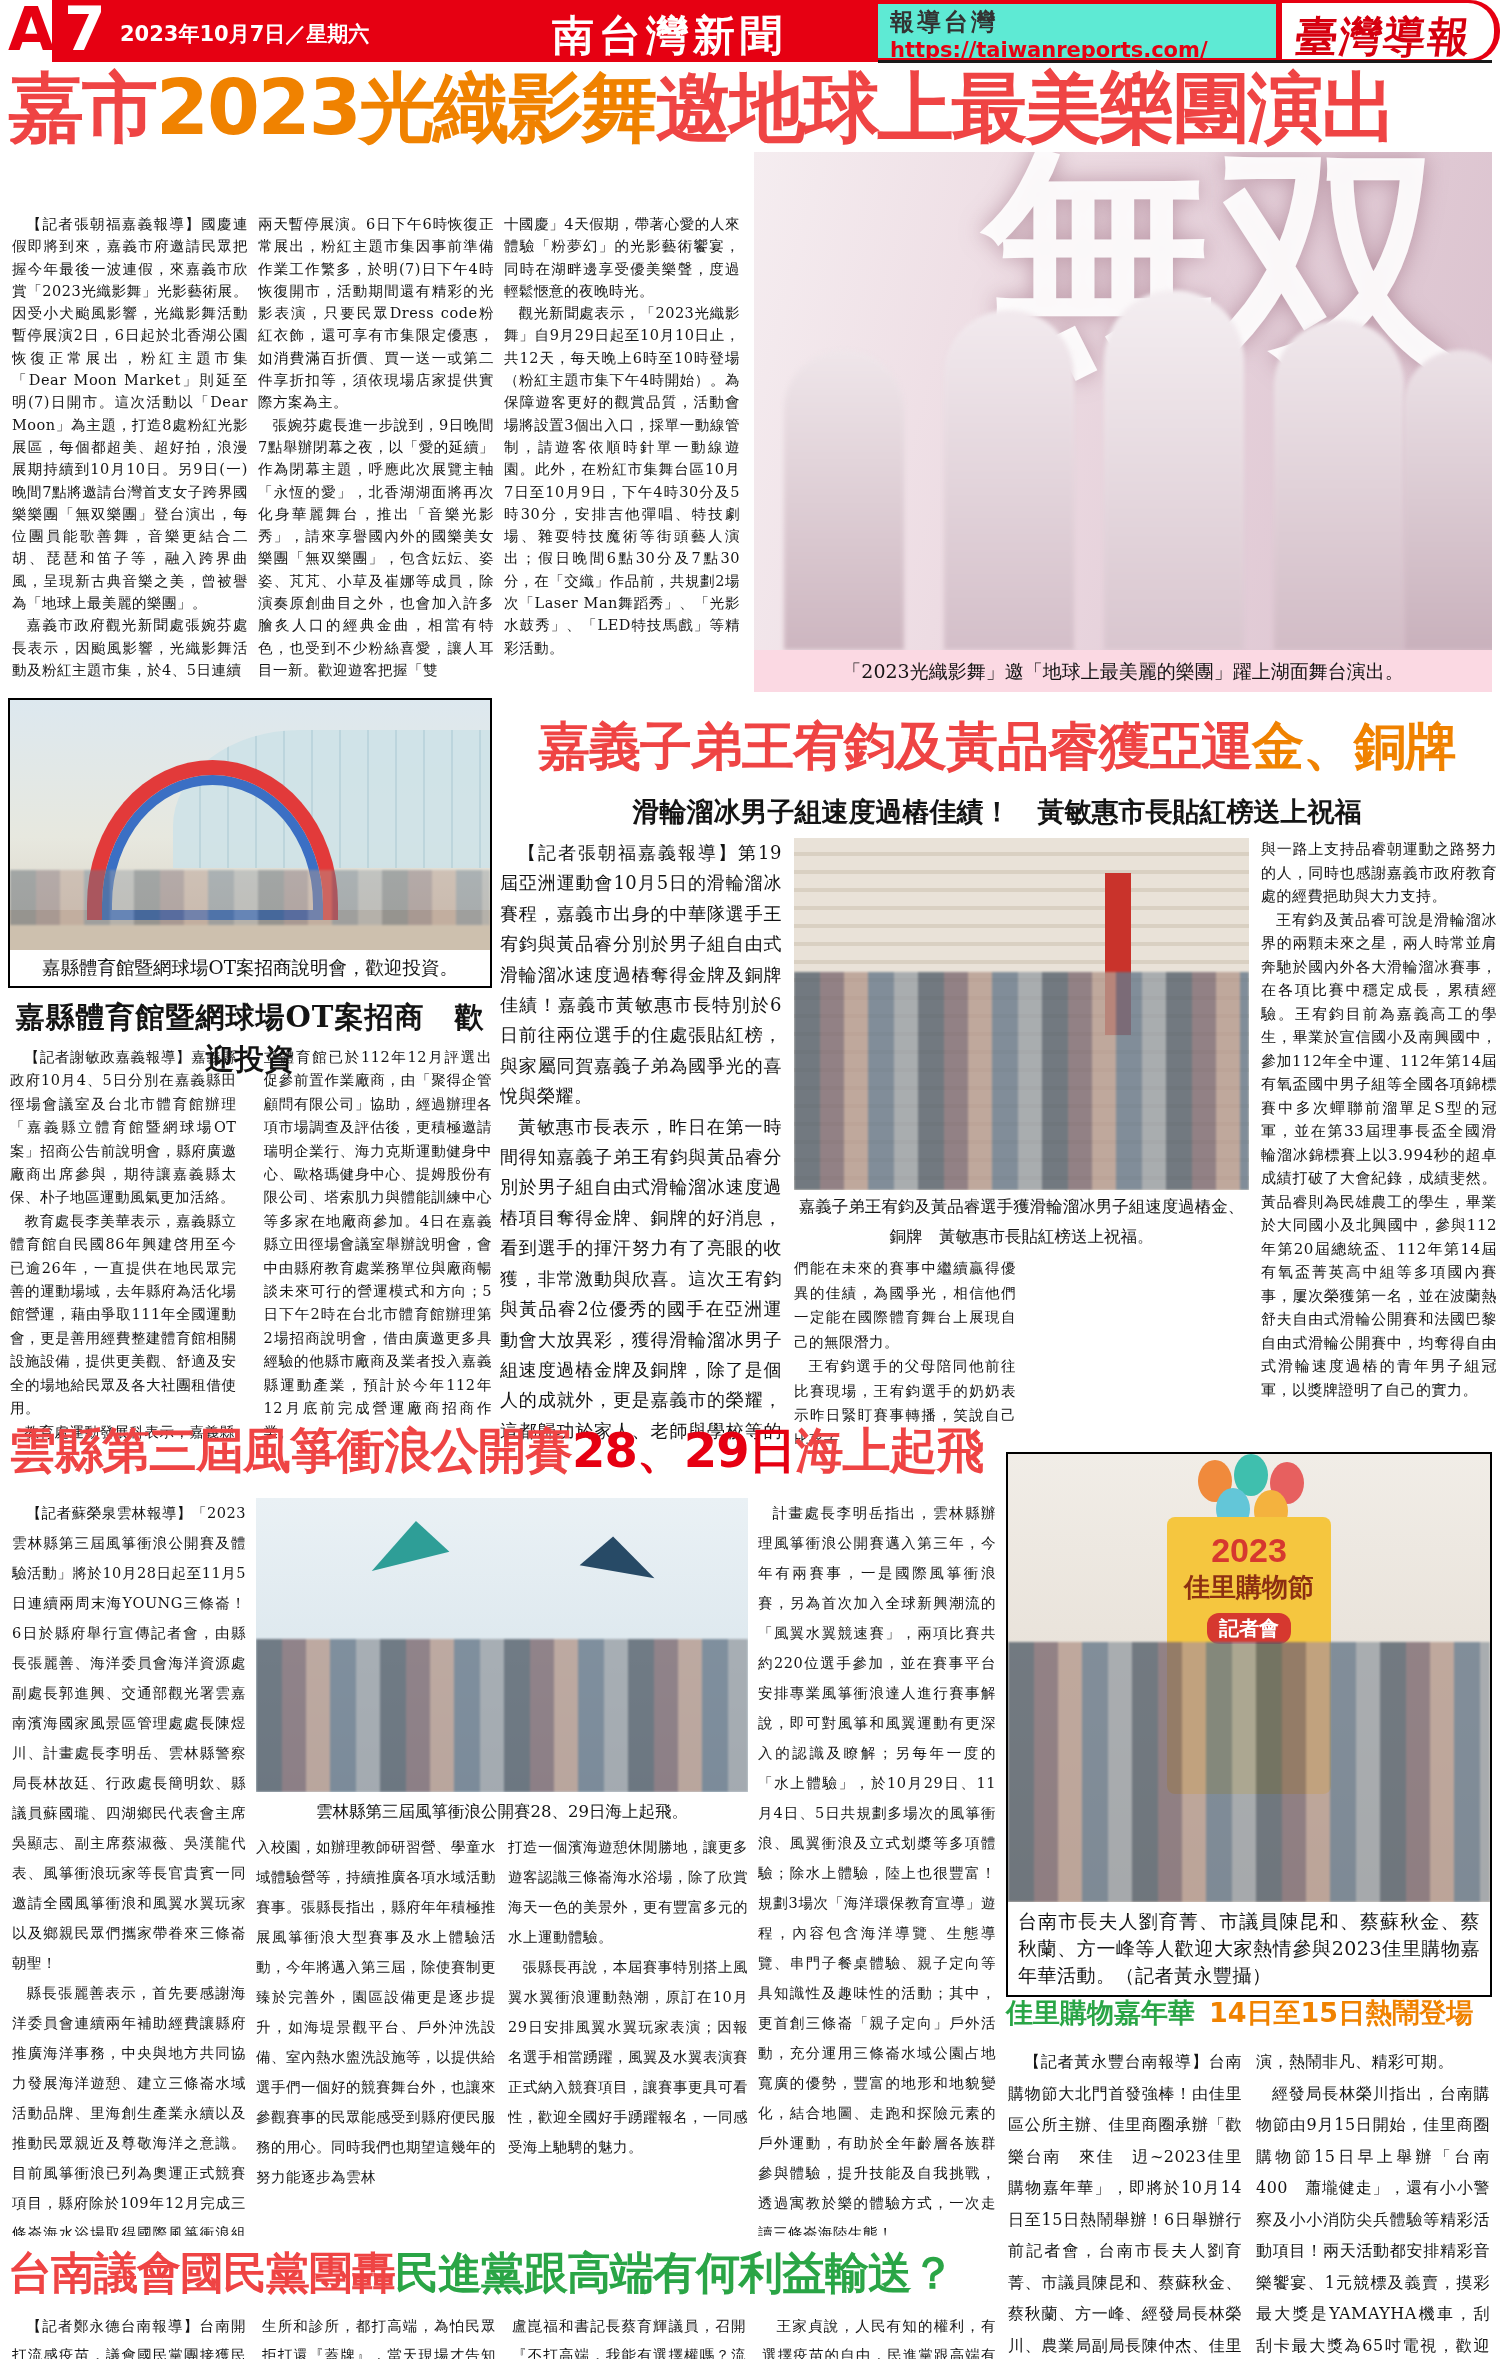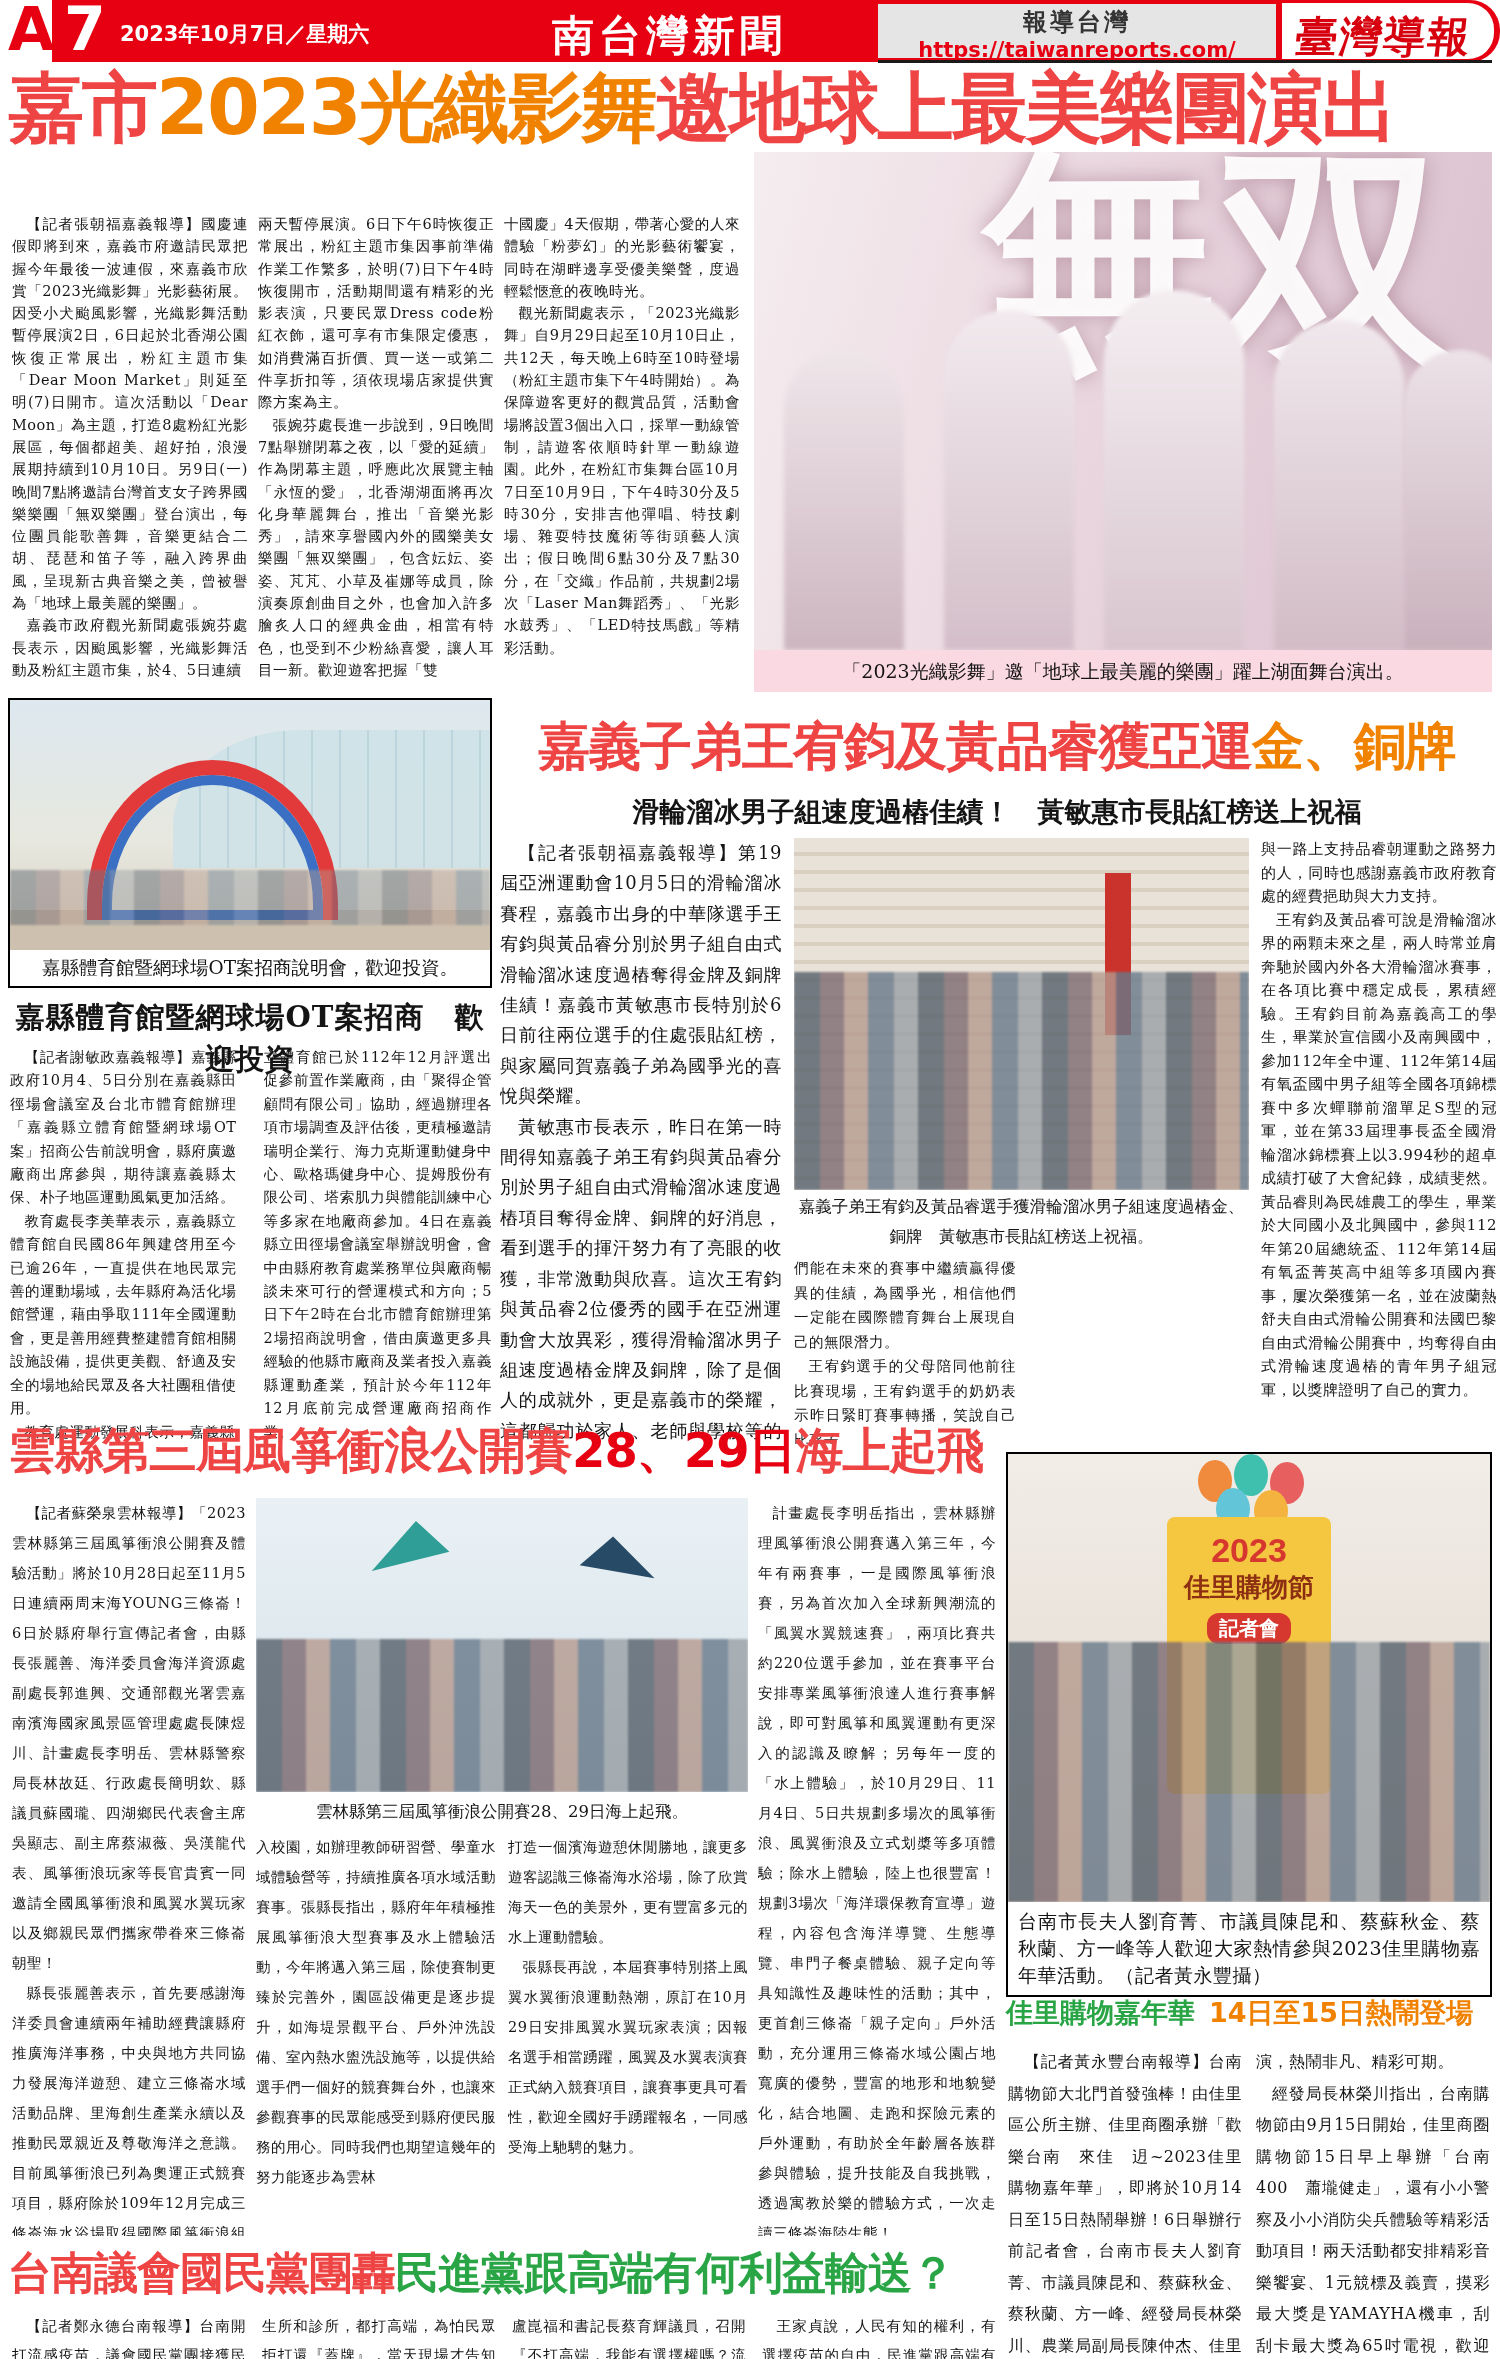--- a/index.html
+++ b/index.html
@@ -8,21 +8,21 @@
   .abs{position:absolute;}
   .sans{font-family:"DejaVu Sans","Liberation Sans",sans-serif;}
   .hl{font-family:"DejaVu Sans","Liberation Sans",sans-serif;font-weight:900;}
   .c-blue{color:#ef4444}.c-orange{color:#f08200}.c-red{color:#e60012}.c-green{color:#2aa546}
   .col{overflow:hidden;text-align:justify;letter-spacing:.5px;}
   .col p{margin:0;padding:0;}
   .ind{text-indent:1em;}
   
   .hd-bar{position:absolute;left:52px;right:0;top:0;height:62px;background:#e60012;border-radius:0 30px 30px 0;}
   .hd-underline{position:absolute;left:878px;top:60px;width:614px;height:3px;background:#1a1a1a;}
-  .infobox{position:absolute;left:878px;top:4px;width:398px;height:54px;background:#e5e5e5;padding:2px 12px;box-sizing:border-box;text-align:center;}
+  .infobox{position:absolute;left:878px;top:4px;width:398px;height:54px;background:#5eead4;padding:2px 12px;box-sizing:border-box;}
   .logobox{position:absolute;left:1282px;top:3px;width:212px;height:56px;background:#fff;border-radius:0 26px 26px 0;}
   
   .ph{position:relative;overflow:hidden;}
   .ph-band{background:linear-gradient(105deg,#f5edf0 0%,#eddce3 35%,#e5d0da 60%,#d9c0cc 100%);}
   .band-overlay{position:absolute;right:40px;top:-10px;font-size:235px;line-height:235px;font-weight:900;
     color:rgba(255,255,255,.92);text-shadow:0 0 22px rgba(150,100,120,.55);}
   .fig{position:absolute;bottom:0;border-radius:70px 70px 0 0;filter:blur(2px);}
   .band-cap{height:42px;line-height:42px;background:#fbd9e3;text-align:center;font-size:19px;}
   .ph-gym{background:linear-gradient(#dde8ef 0%,#e7e8df 55%,#d9d0c2 100%);}
   .gym-bldg{position:absolute;right:0;top:12%;width:66%;height:55%;

